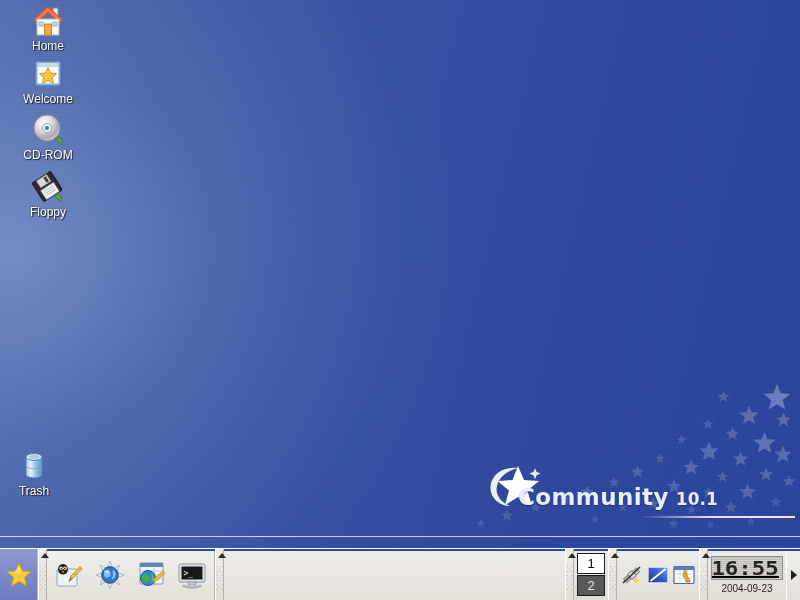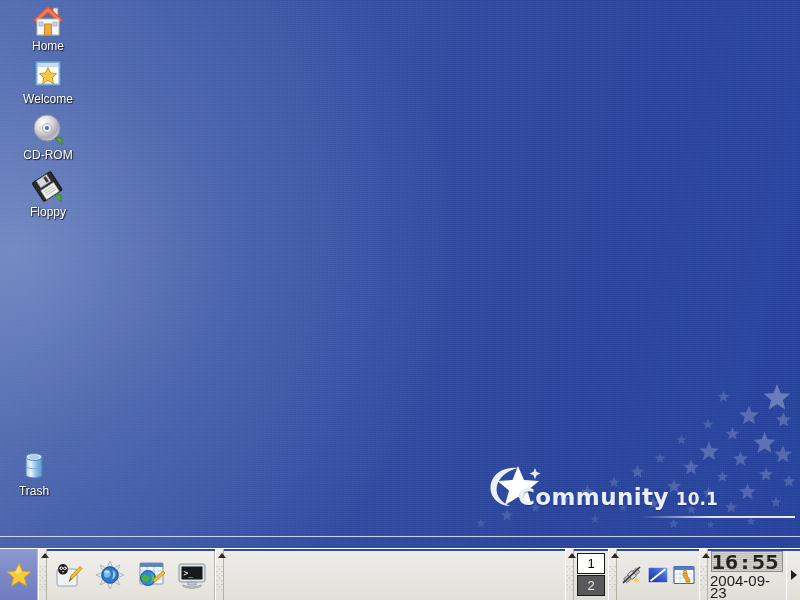--- a/index.html
+++ b/index.html
@@ -261,34 +261,35 @@
   #clock-lcd {
     width: 72px;
     height: 24px;
     border: 1px solid #8f8d88;
     background:
       repeating-linear-gradient(0deg, #d7d4cd 0px, #d7d4cd 1px, #bfbcb5 1px, #bfbcb5 2px);
     display: flex;
     align-items: center;
     justify-content: center;
     overflow: hidden;
+    text-decoration: underline;
   }
   #clock-time {
     font-family: "DejaVu Sans Mono", monospace;
     font-size: 20px;
     font-weight: bold;
     color: #232323;
     letter-spacing: 0px;
     line-height: 1;
     transform: scaleX(1.12);
     margin-left: -3px;
   }
   #clock-date {
     font-family: "Liberation Sans", sans-serif;
-    font-size: 15px;
+    font-size: 10px;
     color: #1c1c1c;
     line-height: 12px;
     margin-top: 3px;
   }
 
   
   #collapse-right {
     width: 14px;
     background: linear-gradient(180deg, #f0eee9 0%, #e2dfd8 100%);
     border-left: 1px solid #ffffff;

